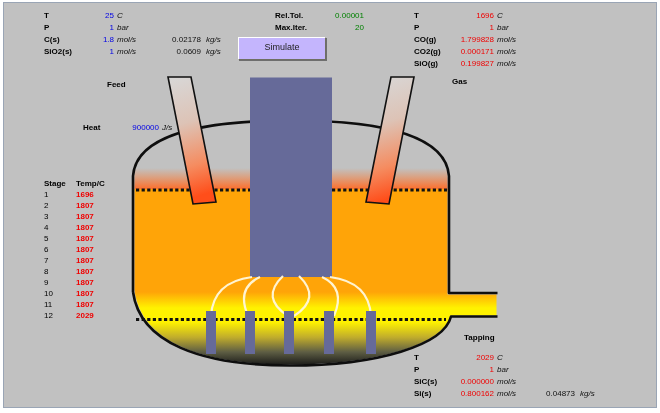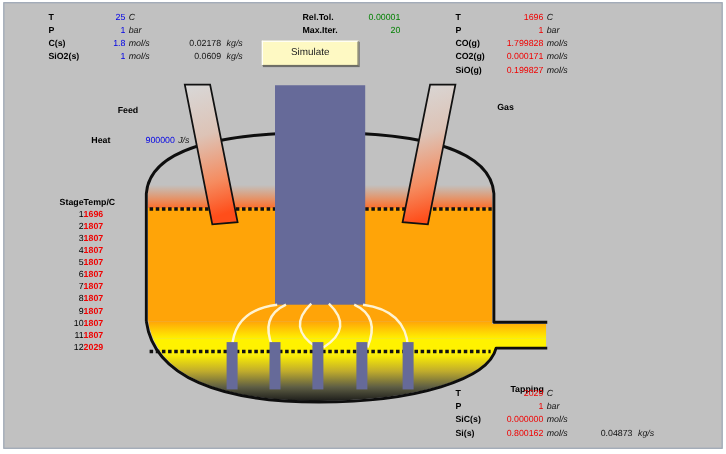--- a/index.html
+++ b/index.html
@@ -24,30 +24,30 @@
   .p-feed .lbl{width:42px;}  .p-feed .val{width:28px;}
   .p-feed .unit{width:20px;} .p-feed .rate{width:64px;}
   
   .p-solver .lbl{width:40px;padding-left:29px;} .p-solver .val{width:49px;}
   
   .p-right .lbl{width:42px;} .p-right .val{width:38px;}
   .p-right .unit{width:21px;} .p-right .rate{width:57px;}
   
   .p-heat .lbl{width:30px;margin-left:35px;} .p-heat .val{width:46px;}
 
-  .seclabel{position:absolute;font-size:8px;font-weight:700;color:#000;margin-top:16px;}
+  .seclabel{position:absolute;font-size:8px;font-weight:700;color:#000;}
 
   .stbl{position:absolute;left:44px;top:178px;font-size:8px;}
   .strow{display:flex;height:11px;align-items:center;}
-  .stc1{width:32px;text-align:right;color:#000;}
+  .stc1{width:32px;color:#000;}
   .stc2{width:36px;text-align:left;color:#F00000;font-weight:700;}
   .sthead .stc1,.sthead .stc2{color:#000;font-weight:700;}
 
   .simulate{position:absolute;left:238px;top:37px;width:86px;height:21px;
-            background:#fef9c3;border:1px solid #6f6f63;border-top:1px solid #ffffff;
+            background:#c4b5fd;border:1px solid #6f6f63;border-top:1px solid #ffffff;
             border-left:1px solid #ffffff;box-shadow:1px 1px 0 #6e6e6e;
             font-family:"Liberation Sans",sans-serif;font-size:9px;color:#222;
             text-align:center;line-height:19px;cursor:pointer;}
 </style>
 </head>
 <body>
 
 <div class="canvas"></div>
 
 <svg width="660" height="413" viewBox="0 0 660 413">

